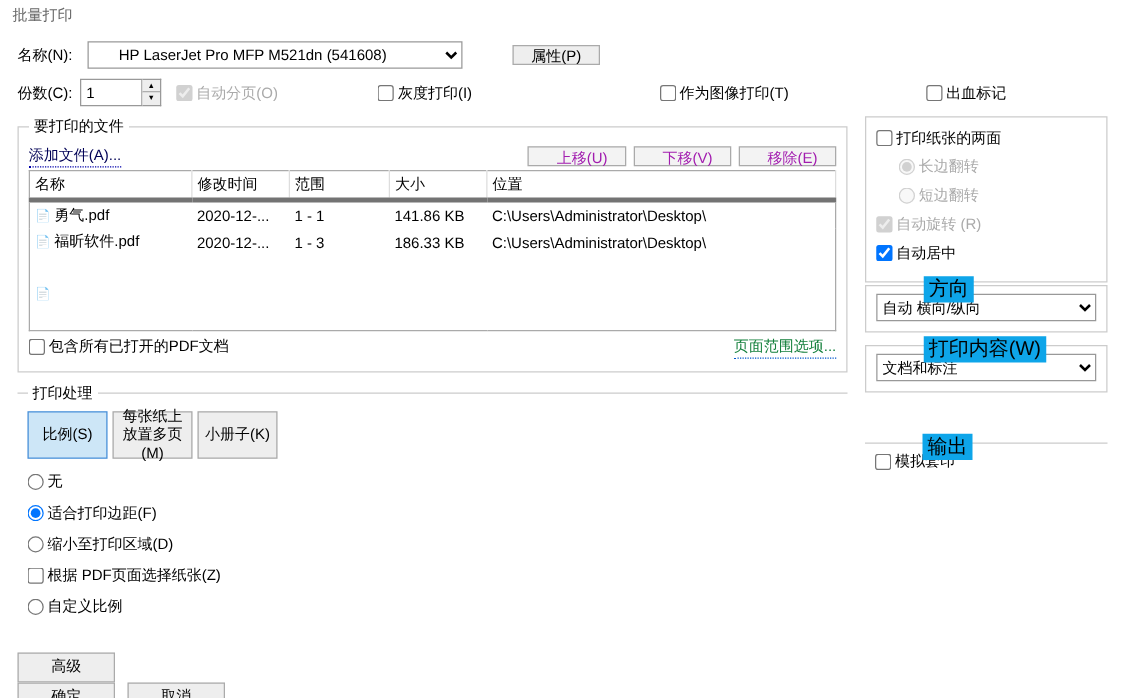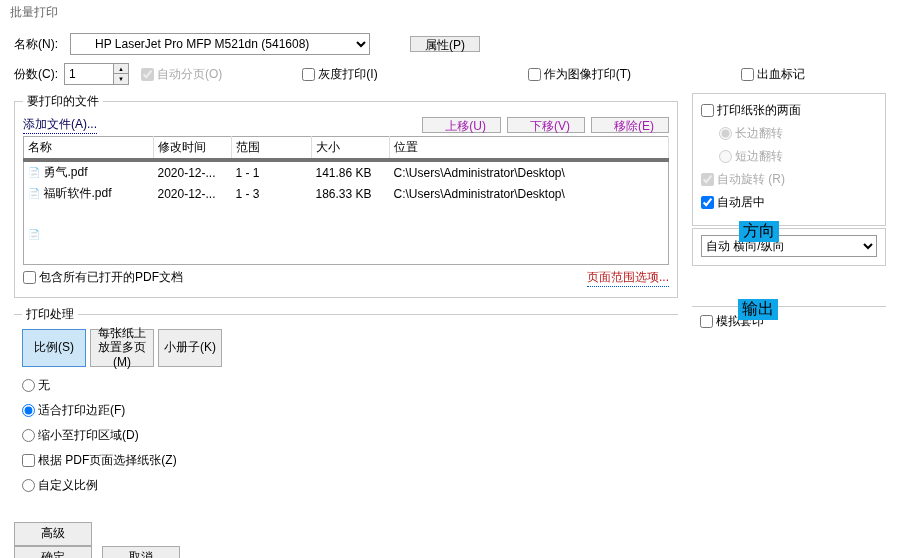--- a/index.html
+++ b/index.html
@@ -18,21 +18,21 @@
 .spinbtns span:first-child { border-bottom: 1px solid #999; }
 input[type=checkbox], input[type=radio] { margin: 0 3px 0 0; vertical-align: middle; }
 label { display: inline-flex; align-items: center; white-space: nowrap; }
 label.disabled { color: #aaa; }
 .cols { display: flex; gap: 14px; }
 .left-col { width: 664px; }
 .right-col { flex: 1; }
 fieldset { border: 1px solid #ccc; margin: 0 0 8px 0; padding: 6px 8px 8px 8px; }
 fieldset > legend { padding: 0 4px; }
 .dotted-link { color: #005; text-decoration: none; border-bottom: 1px dotted #00a; cursor: pointer; }
-.dotted-link.blue { color: #b91c1c; border-bottom-color: #05c; }
+.dotted-link.blue { color: #15803d; border-bottom-color: #05c; }
 .toolbar { display: flex; align-items: center; justify-content: space-between; margin-bottom: 2px; }
 .toolbar .btns { display: flex; gap: 6px; }
 table.files { width: 100%; border-collapse: collapse; border: 1px solid #aaa; }
 table.files th, table.files td { text-align: left; padding: 2px 4px; font-weight: normal; white-space: nowrap; overflow: hidden; }
 table.files th { border-right: 1px solid #ddd; background: #fff; border-bottom: 4px solid #737373; }
 table.files tbody tr td:first-child::before { content: "📄"; font-size: 10px; margin-right: 3px; color: #c33; }
 .file-body-wrap { height: 90px; }
 .below-table { display: flex; justify-content: space-between; align-items: center; margin: 4px 0 2px 0; }
 .mode-btns { display: flex; gap: 4px; margin-bottom: 10px; }
 .mode-btn { width: 64px; height: 38px; border: 1px solid #aaa; background: #eee; display: flex; align-items: center; justify-content: center; text-align: center; line-height: 1.2; cursor: pointer; padding: 2px; }
@@ -207,20 +207,24 @@
             <input type="checkbox" checked="" style="">
             <span>自动居中</span>
           </label>
       </div>
 
       <div class="simple-box">
         <div class="box-title">方向</div>
         <select class="full"><option>自动 横向/纵向</option></select>
       </div>
 
+      <div class="simple-box">
+        <div class="box-title">打印内容(W)</div>
+        <select class="full"><option>文档和标注</option></select>
+      </div>
 
       <div style="height:30px"></div>
 
       <div class="simple-box" style="border-bottom:none;border-left:none;border-right:none;">
         <div class="box-title">输出</div>
         <label>
             <input type="checkbox" style="">
             <span>模拟套印</span>
           </label>
       </div>

